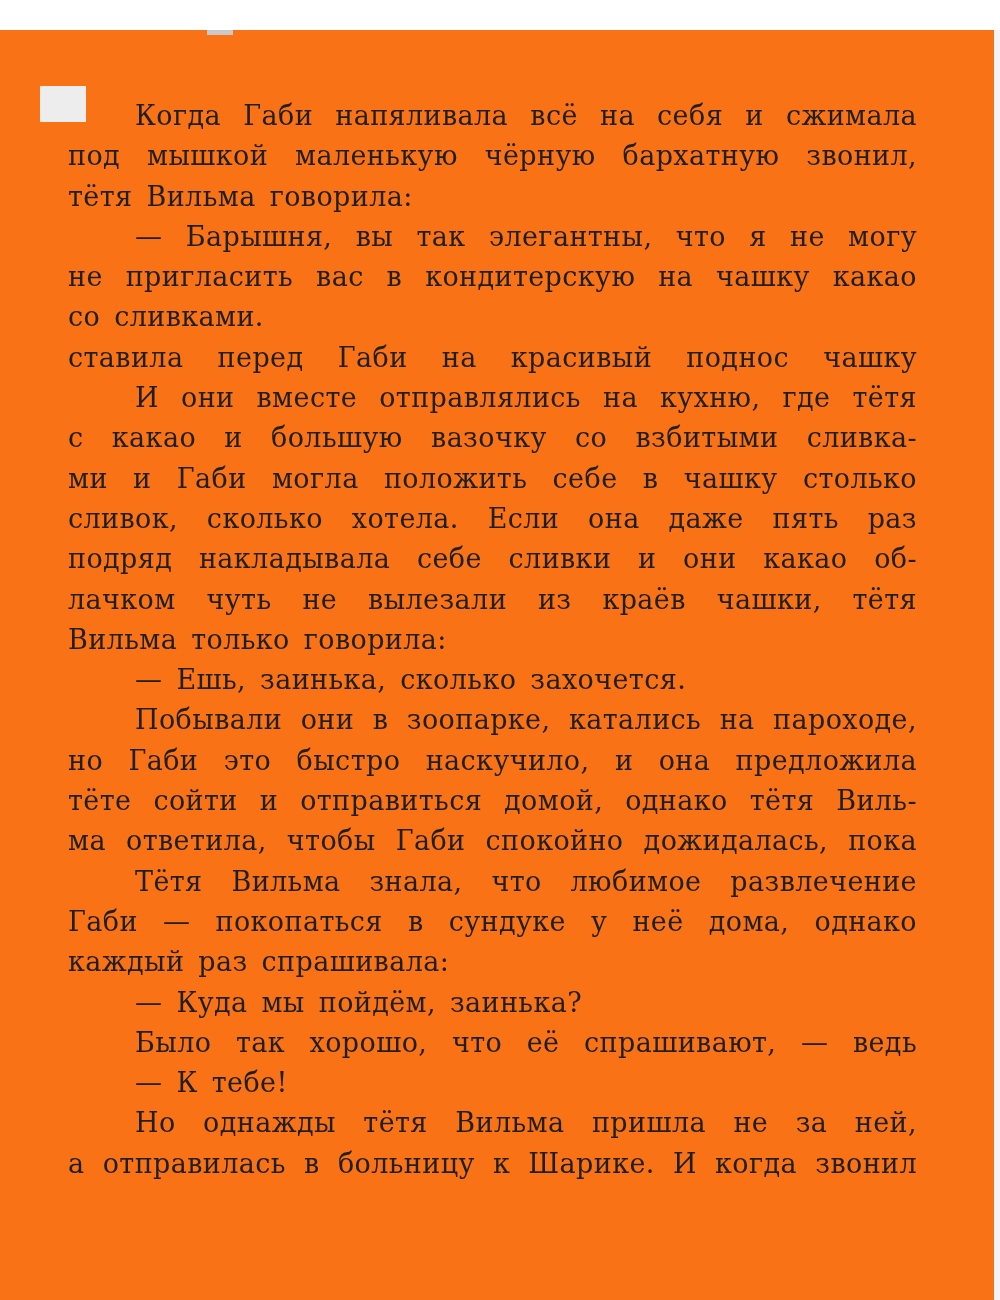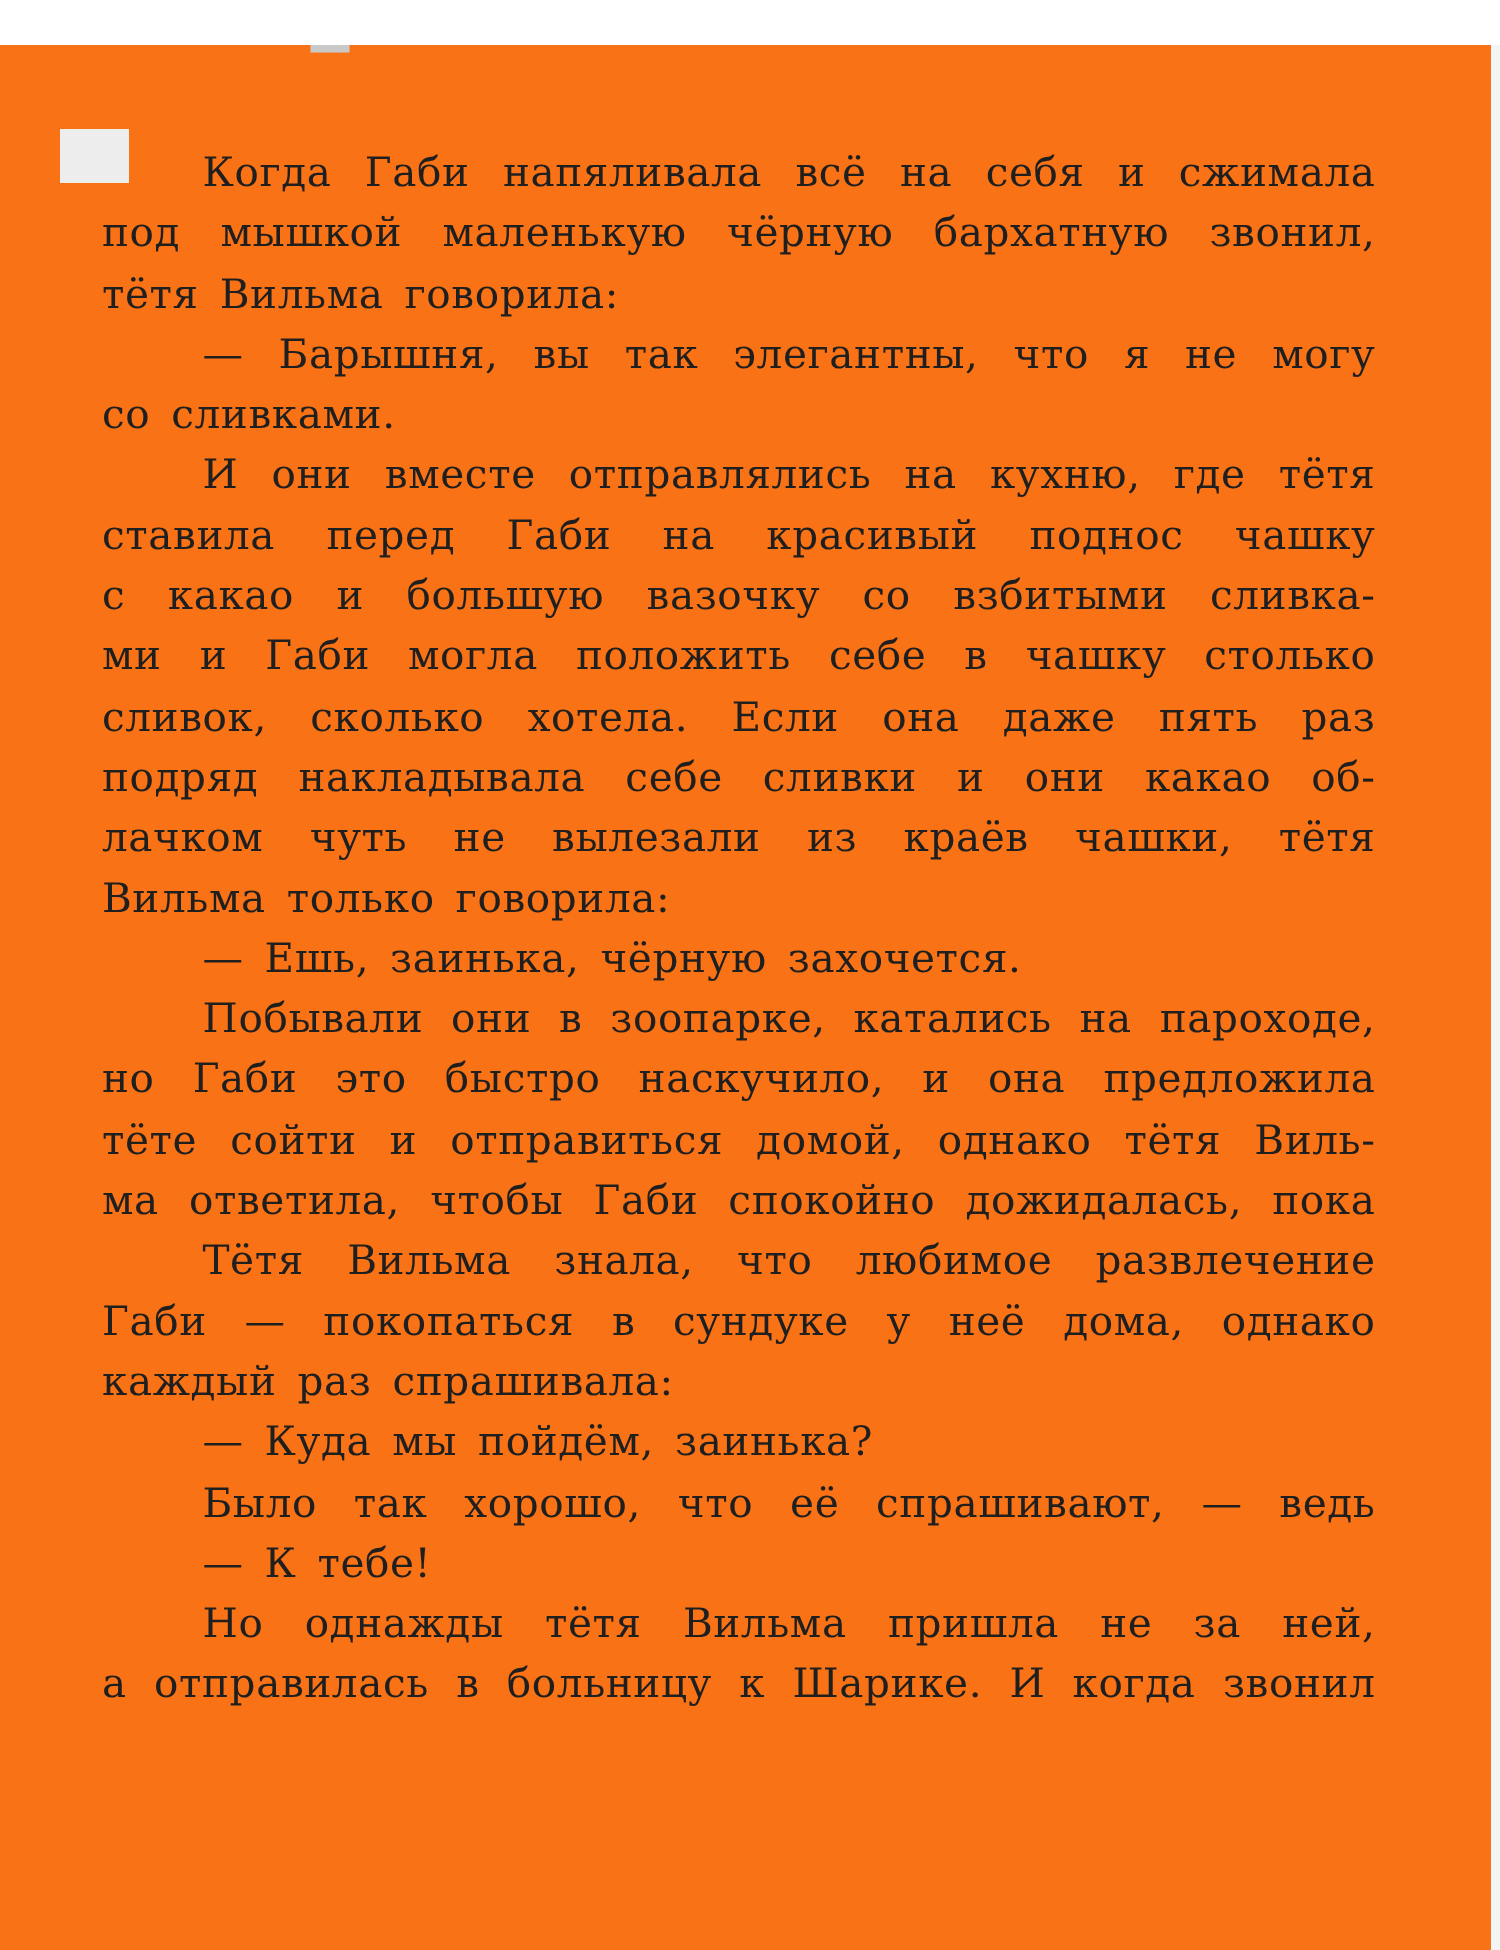--- a/index.html
+++ b/index.html
@@ -76,30 +76,31 @@
 <div class="page">
   <div class="artifact-mark"></div>
   <div class="artifact-square"></div>
   <div class="artifact-edge"></div>
 
   <div class="textblock">
     <div class="line indent">Когда Габи напяливала всё на себя и сжимала</div>
     <div class="line">под мышкой маленькую чёрную бархатную звонил,</div>
     <div class="line end">тётя Вильма говорила:</div>
     <div class="line indent">— Барышня, вы так элегантны, что я не могу</div>
+    <div class="line">не пригласить вас в кондитерскую на чашку какао</div>
     <div class="line end">со сливками.</div>
+    <div class="line">ставила перед Габи на красивый поднос чашку</div>
     <div class="line indent">И они вместе отправлялись на кухню, где тётя</div>
-    <div class="line">ставила перед Габи на красивый поднос чашку</div>
     <div class="line">с какао и большую вазочку со взбитыми сливка-</div>
     <div class="line">ми и Габи могла положить себе в чашку столько</div>
     <div class="line">сливок, сколько хотела. Если она даже пять раз</div>
     <div class="line">подряд накладывала себе сливки и они какао об-</div>
     <div class="line">лачком чуть не вылезали из краёв чашки, тётя</div>
     <div class="line end">Вильма только говорила:</div>
-    <div class="line indent end">— Ешь, заинька, чёрную захочется.</div>
+    <div class="line indent end">— Ешь, заинька, сколько захочется.</div>
     <div class="line indent">Побывали они в зоопарке, катались на пароходе,</div>
     <div class="line">но Габи это быстро наскучило, и она предложила</div>
     <div class="line">тёте сойти и отправиться домой, однако тётя Виль-</div>
     <div class="line">ма ответила, чтобы Габи спокойно дожидалась, пока</div>
     <div class="line indent">Тётя Вильма знала, что любимое развлечение</div>
     <div class="line">Габи — покопаться в сундуке у неё дома, однако</div>
     <div class="line end">каждый раз спрашивала:</div>
     <div class="line indent end">— Куда мы пойдём, заинька?</div>
     <div class="line indent">Было так хорошо, что её спрашивают, — ведь</div>
     <div class="line indent end">— К тебе!</div>

